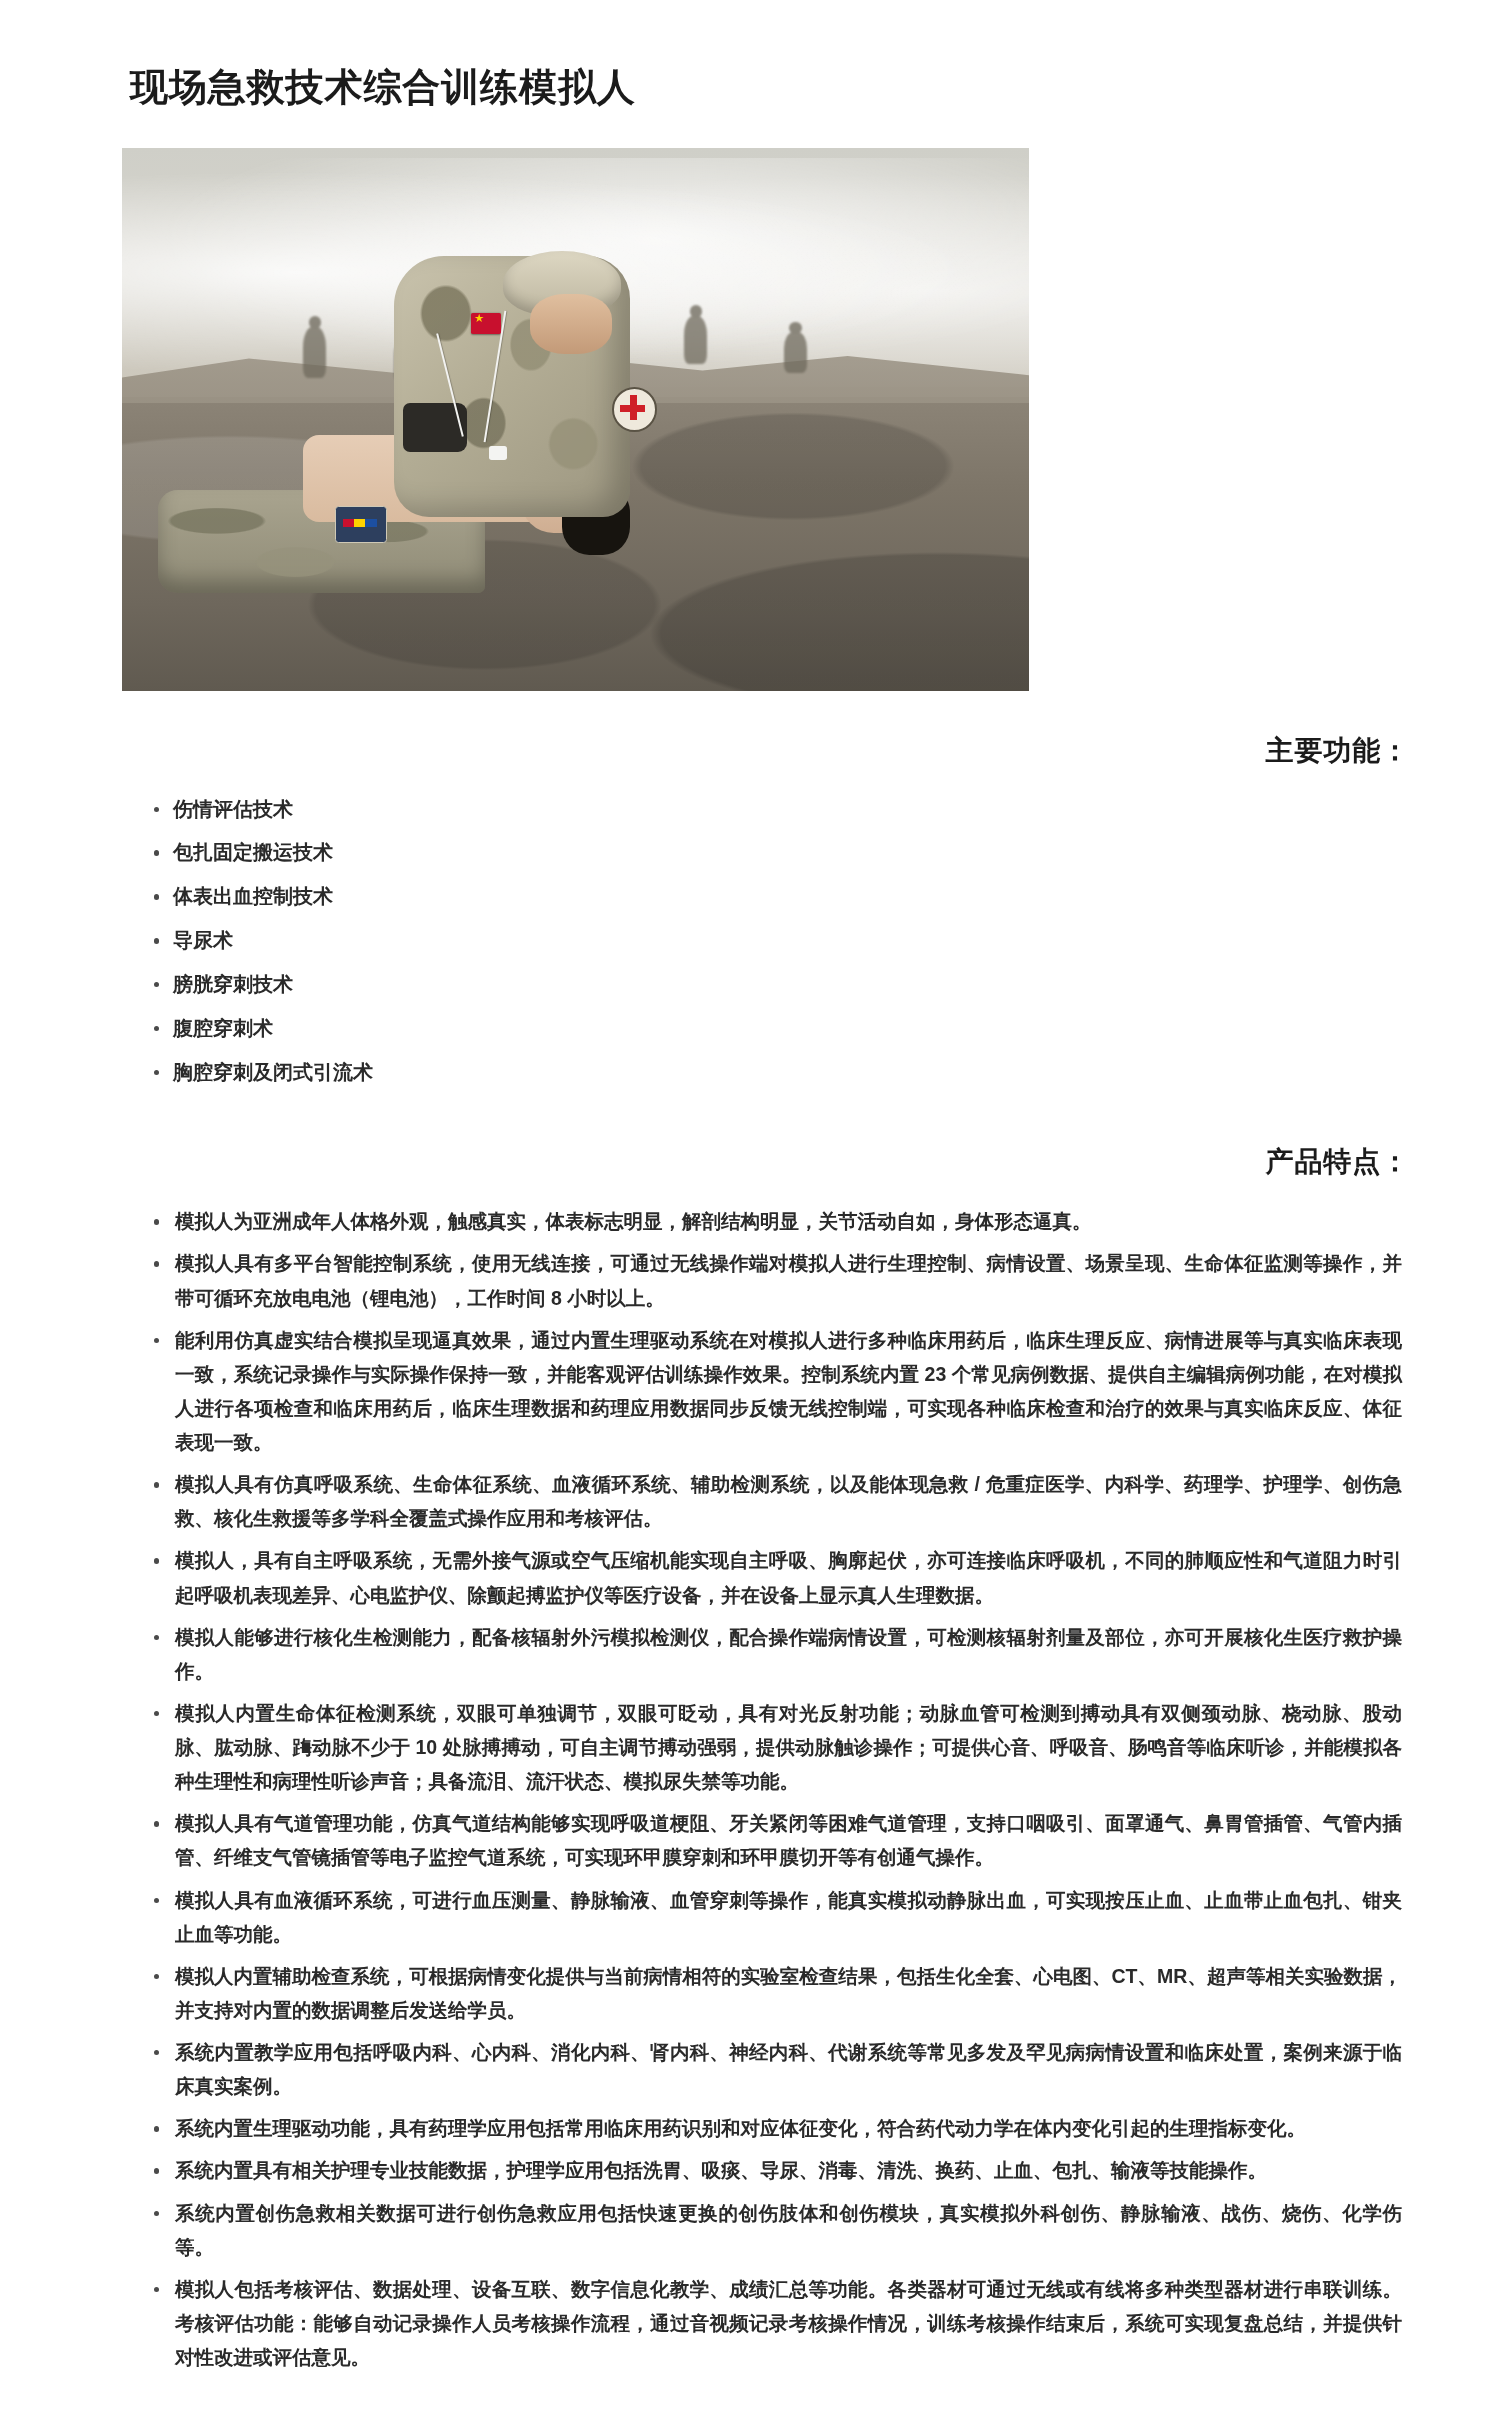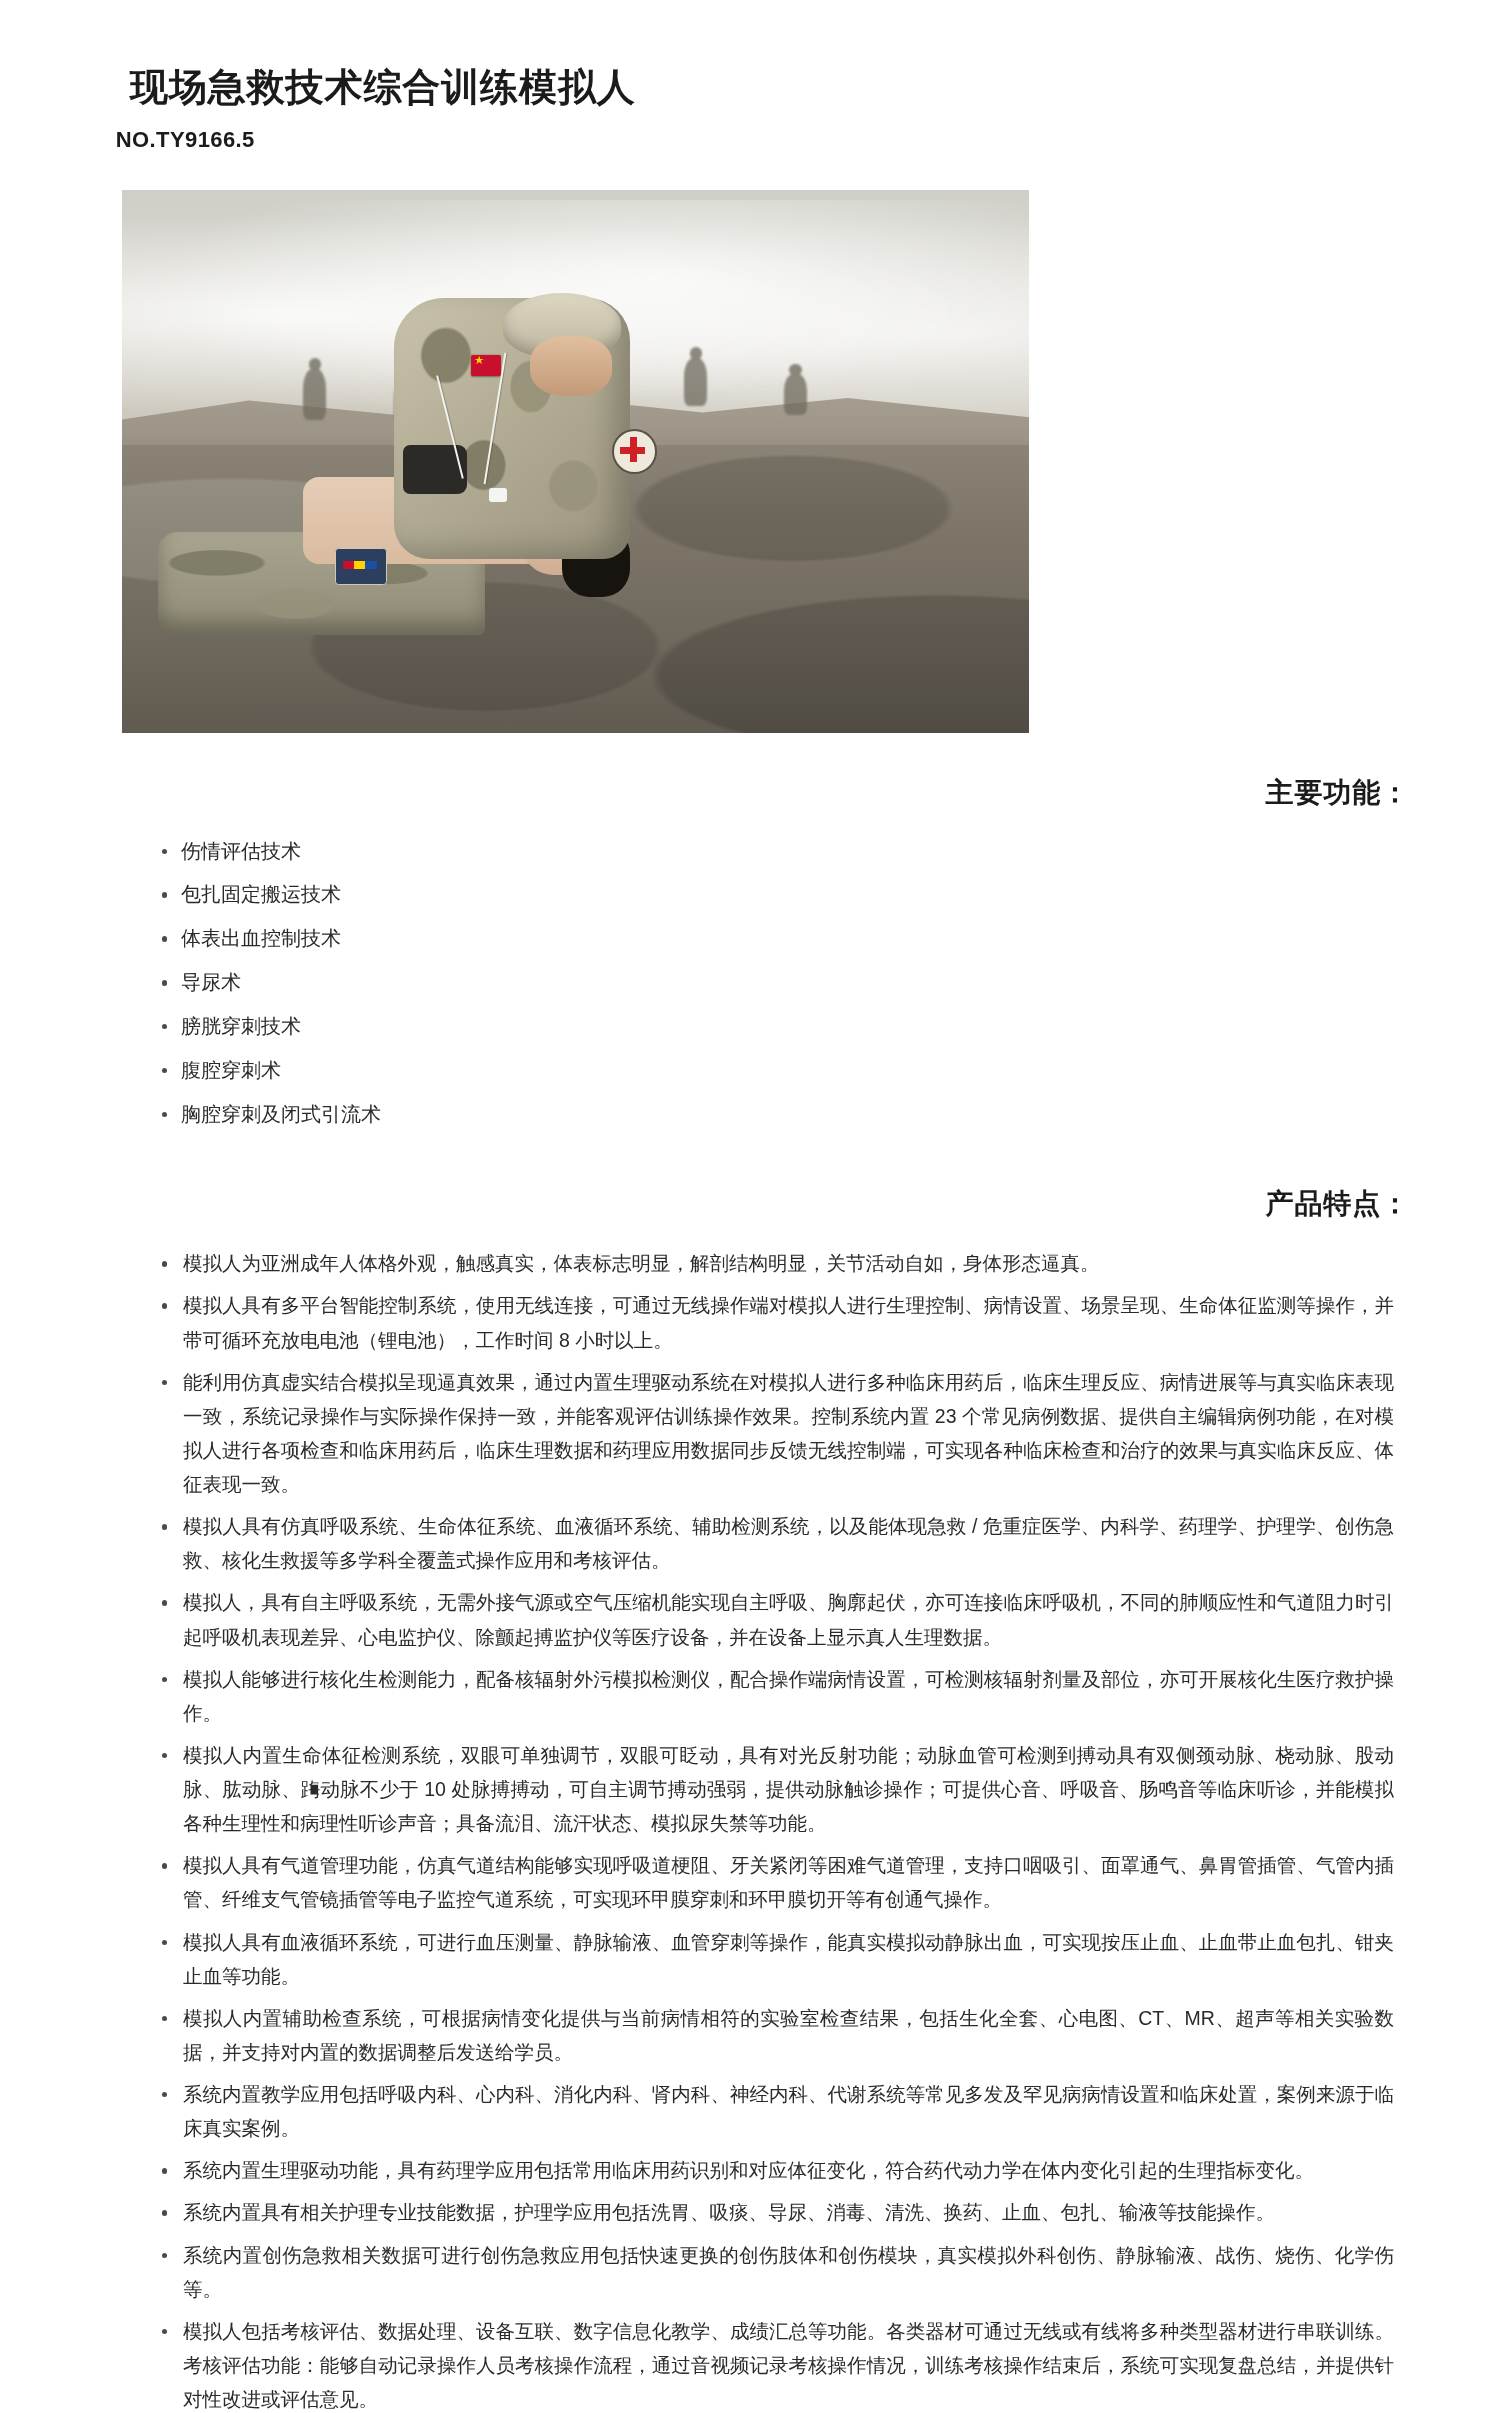--- a/index.html
+++ b/index.html
@@ -270,22 +270,23 @@
     font-weight: bold;
     color: #1b1b1b;
     margin: 0 0 23px 0;
     letter-spacing: 0.9px;
     text-align: right;
   }
   .sec-functions { margin-top: 41px; }
   .sec-features { margin-top: 55px; }
   ul.bullets {
     list-style: none;
-    margin: 16px;
+    margin: 8px;
     padding: 0;
+    font-weight: bold;
   }
   ul.bullets > li {
     position: relative;
     padding-left: 23px;
     font-size: 20px;
     line-height: 1.62;
     color: #2a2a2a;
     margin-bottom: 11.5px;
   }
   ul.bullets > li:before {
@@ -307,21 +308,20 @@
   }
   .sec-features ul.bullets > li:before { top: 15px; }
 </style>
 </head>
 <body>
 
 <div class="page">
 
   <div class="header">
     <h1 class="doc-title">现场急救技术综合训练模拟人</h1>
-    <div class="doc-code">NO.TY9166.5</div>
   </div>
 
   <div class="hero-wrap">
     <div class="hero">
       <div class="sky"></div>
       <div class="smoke"></div>
       <div class="hill"></div>
       <div class="ground"></div>
 
       <div class="bg-figure" style="left:20%; top:33%;"></div>

